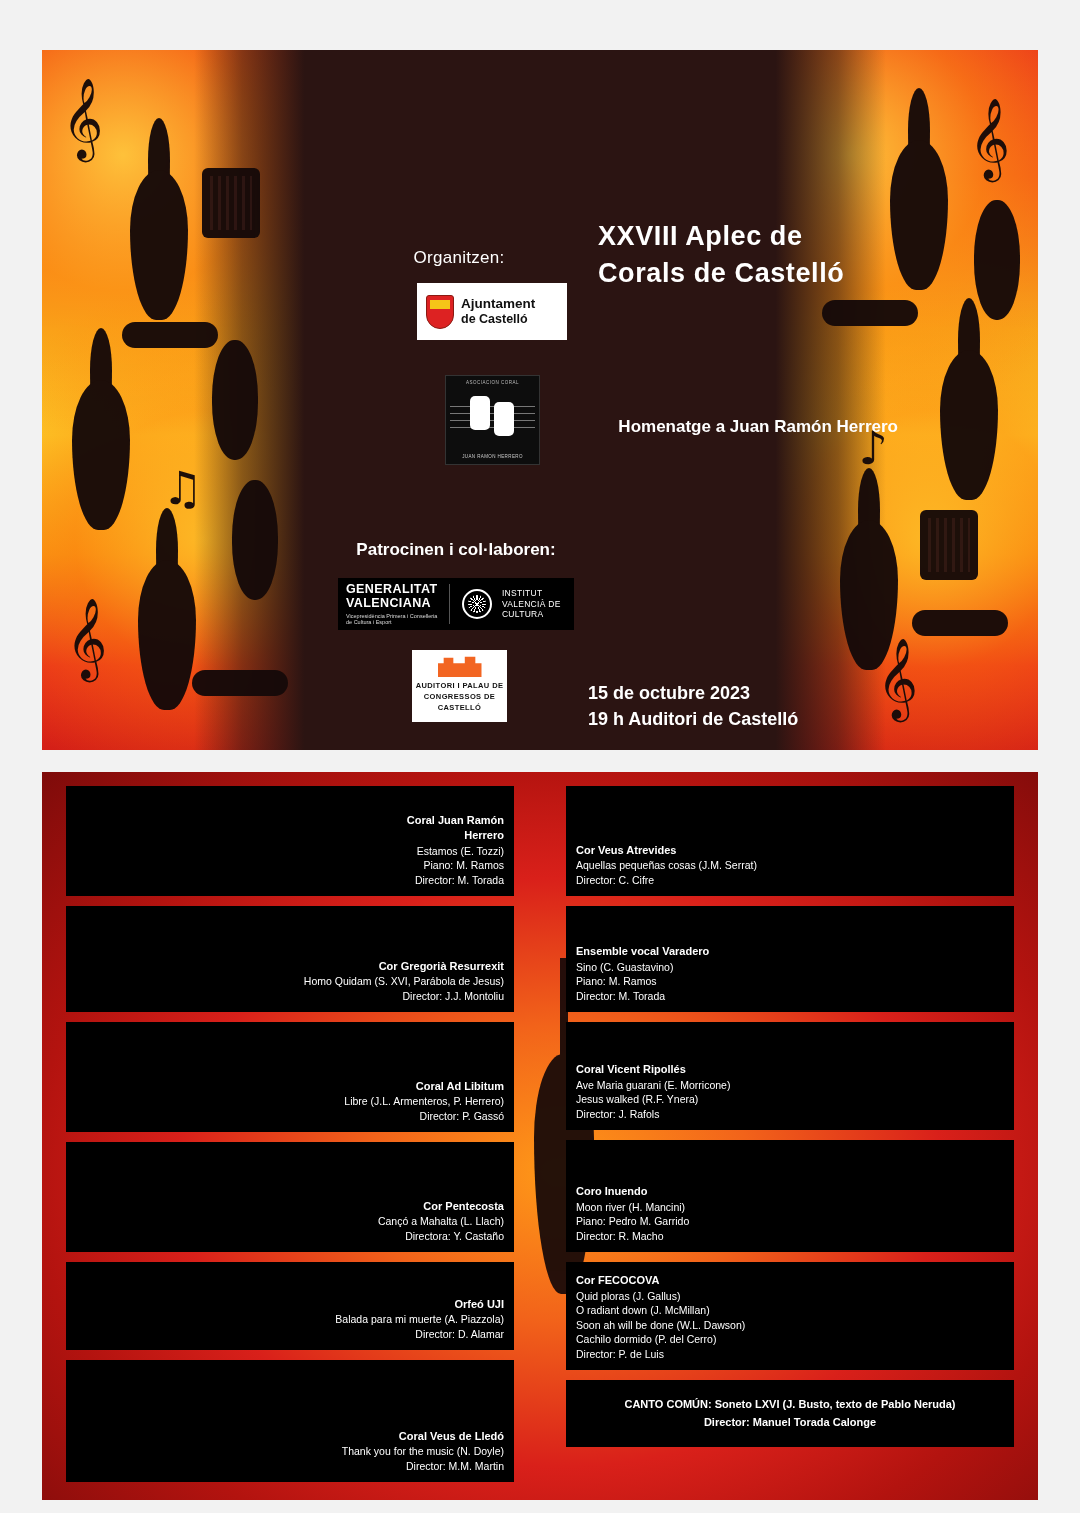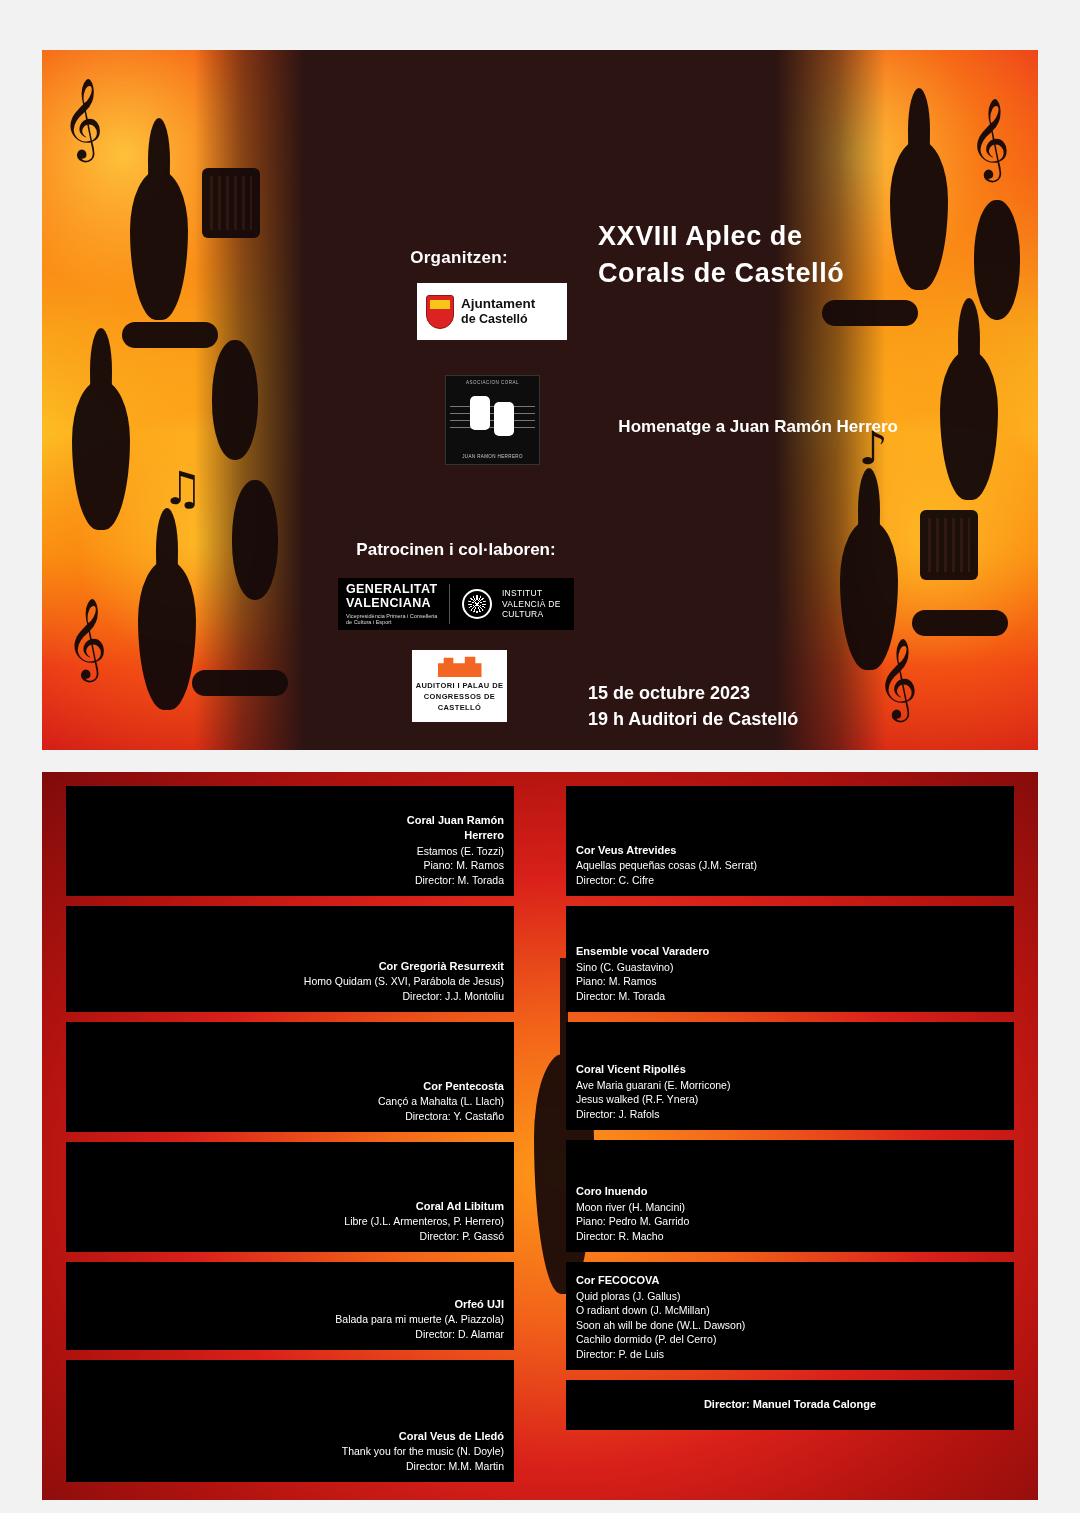--- a/index.html
+++ b/index.html
@@ -44,21 +44,21 @@
   .accordion{width:58px;height:70px;border-radius:6px;}
   .accordion:after{
     content:"";position:absolute;left:8px;top:8px;width:42px;height:54px;
     background:repeating-linear-gradient(90deg,#2b1412 0 3px,#160a09 3px 8px);
   }
 
   .poster-center{position:absolute;left:270px;right:270px;top:0;bottom:0;}
 
   .organitzen-label{
     position:absolute;left:42px;top:198px;width:210px;text-align:center;
-    color:#fff;font-size:17px;font-weight:bold;letter-spacing:.3px;
+    color:#fff;font-size:17px;font-weight:normal;letter-spacing:.3px;
   }
   .logo-ajuntament{
     position:absolute;left:105px;top:233px;width:150px;height:57px;background:#fff;
     display:flex;align-items:center;gap:7px;padding-left:9px;box-sizing:border-box;
   }
   .shield{
     width:26px;height:32px;background:#d22;border:1px solid #8a1a12;
     border-radius:3px 3px 14px 14px;position:relative;flex:none;
   }
   .shield:after{content:"";position:absolute;left:3px;top:4px;right:3px;height:9px;background:#f5c518;}
@@ -266,42 +266,42 @@
           <div class="people"></div>
       </div>
       <div class="txt">
         <div class="t-name" style="margin-top:28px">Cor Gregorià Resurrexit</div>
         <div>Homo Quidam (S. XVI, Parábola de Jesus)</div>
         <div>Director: J.J. Montoliu</div>
       </div>
     </div>
 
     <div class="entry right-text" style="height:110px">
+      <div class="ph photo" style="width:155px">
+        <div class="sky" style="background:linear-gradient(180deg,#c8a84e 0%,#6c5a2e 45%,#161310 100%)"></div>
+        <div class="heads"></div>
+          <div class="people"></div>
+      </div>
+      <div class="txt">
+        <div class="t-name" style="margin-top:26px">Coral Ad Libitum</div>
+        <div>Libre (J.L. Armenteros, P. Herrero)</div>
+        <div>Director: P. Gassó</div>
+      </div>
+    </div>
+
+    <div class="entry right-text" style="height:110px">
       <div class="ph photo" style="width:290px">
         <div class="sky" style="background:linear-gradient(180deg,#d8cfc0 0%,#b09a85 50%,#6b4b3e 100%)"></div>
         <div class="heads"></div>
         <div class="people" style="background:repeating-linear-gradient(90deg,#2b1b22 0 7px,#8e2335 7px 12px,#1a1116 12px 18px)"></div>
       </div>
       <div class="txt">
         <div class="t-name" style="margin-top:26px">Cor Pentecosta</div>
         <div>Cançó a Mahalta (L. Llach)</div>
         <div>Directora: Y. Castaño</div>
-      </div>
-    </div>
-
-    <div class="entry right-text" style="height:110px">
-      <div class="ph photo" style="width:155px">
-        <div class="sky" style="background:linear-gradient(180deg,#c8a84e 0%,#6c5a2e 45%,#161310 100%)"></div>
-        <div class="heads"></div>
-          <div class="people"></div>
-      </div>
-      <div class="txt">
-        <div class="t-name" style="margin-top:26px">Coral Ad Libitum</div>
-        <div>Libre (J.L. Armenteros, P. Herrero)</div>
-        <div>Director: P. Gassó</div>
       </div>
     </div>
 
     <div class="entry right-text" style="height:88px">
       <div class="ph photo" style="width:95px">
         <div class="sky" style="background:linear-gradient(180deg,#9aa4ad 0%,#4a5159 50%,#15171a 100%)"></div>
         <div class="heads"></div>
           <div class="people"></div>
       </div>
       <div class="txt">
@@ -393,17 +393,18 @@
         <div>Director: P. de Luis</div>
       </div>
       <div class="ph photo" style="width:230px">
         <div class="sky" style="background:linear-gradient(180deg,#8c5a2c 0%,#6a3d1c 50%,#2a1710 100%)"></div>
         <div class="heads"></div>
           <div class="people"></div>
       </div>
     </div>
 
     <div class="canto">
+      <div>CANTO COMÚN: Soneto LXVI   (J. Busto, texto de Pablo Neruda)</div>
       <div>Director: Manuel Torada Calonge</div>
     </div>
 
   </div>
 </div>
 
 </body></html>

